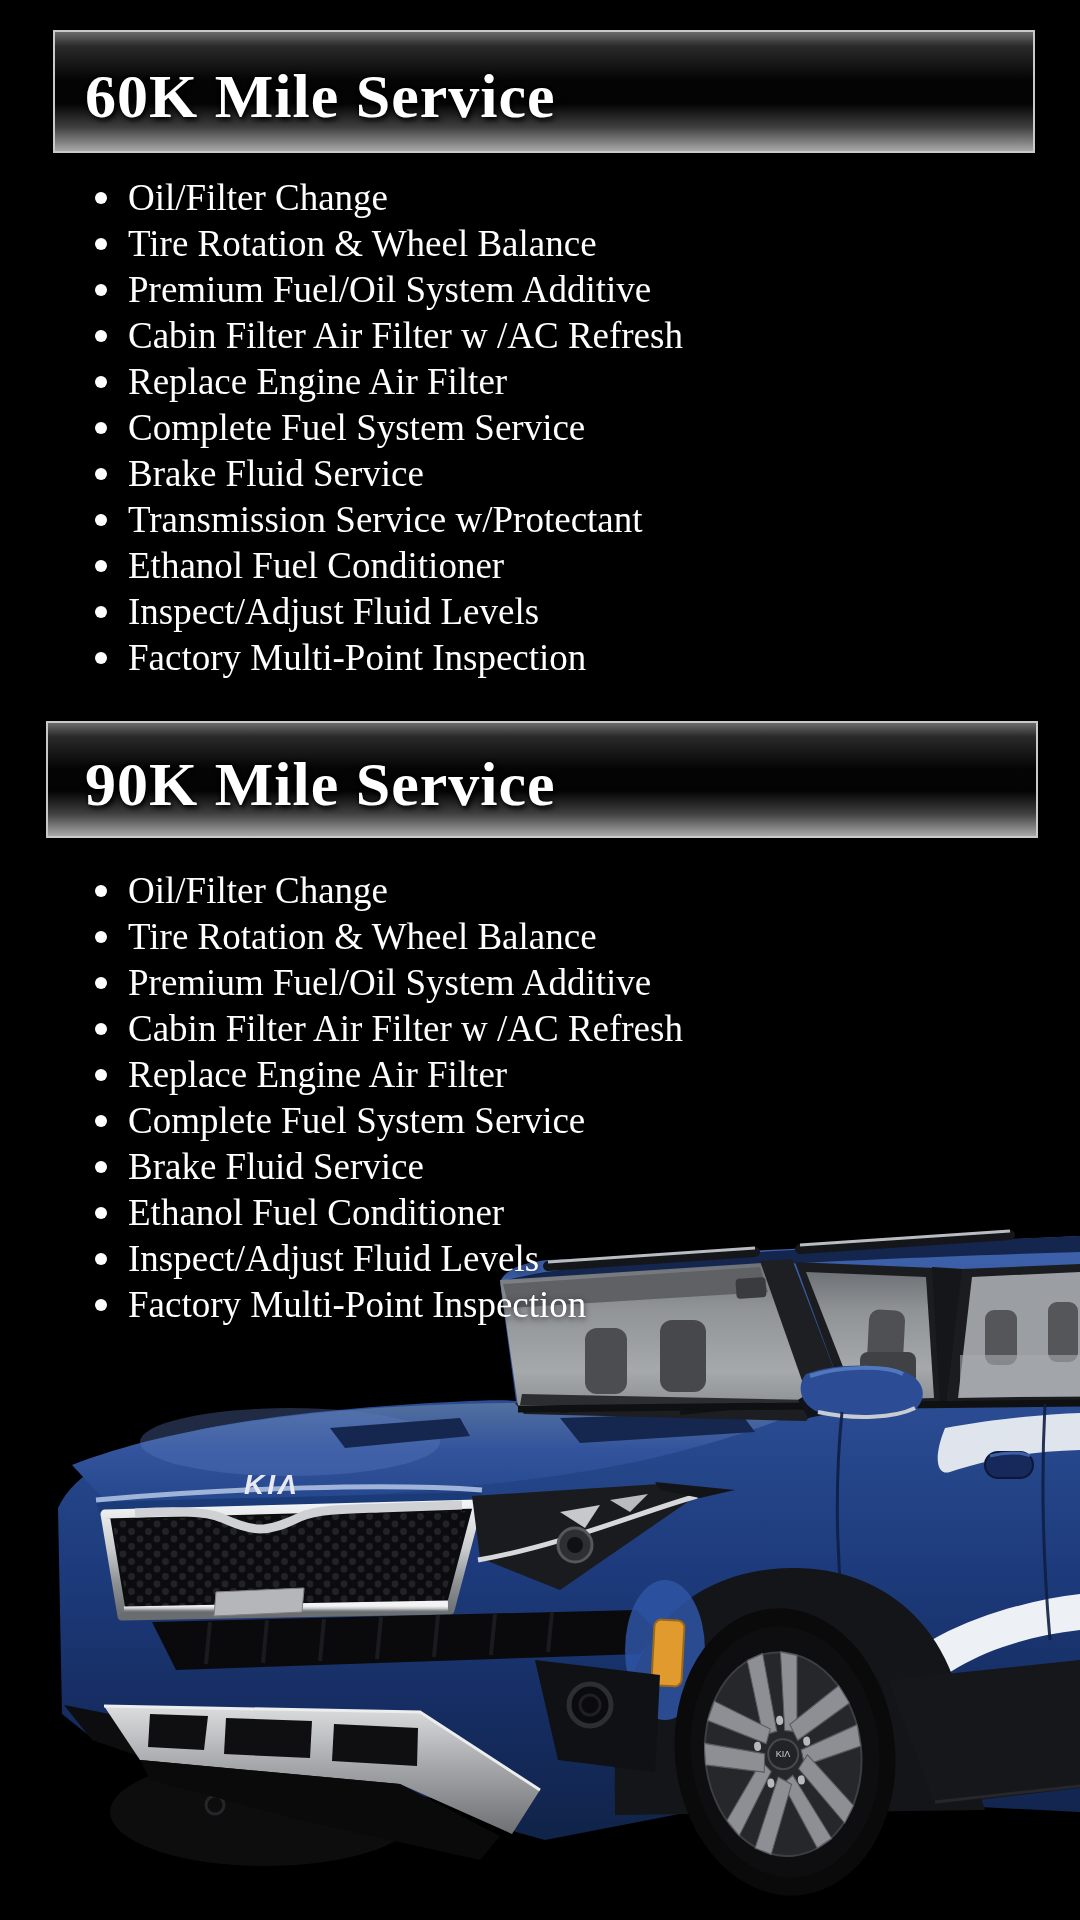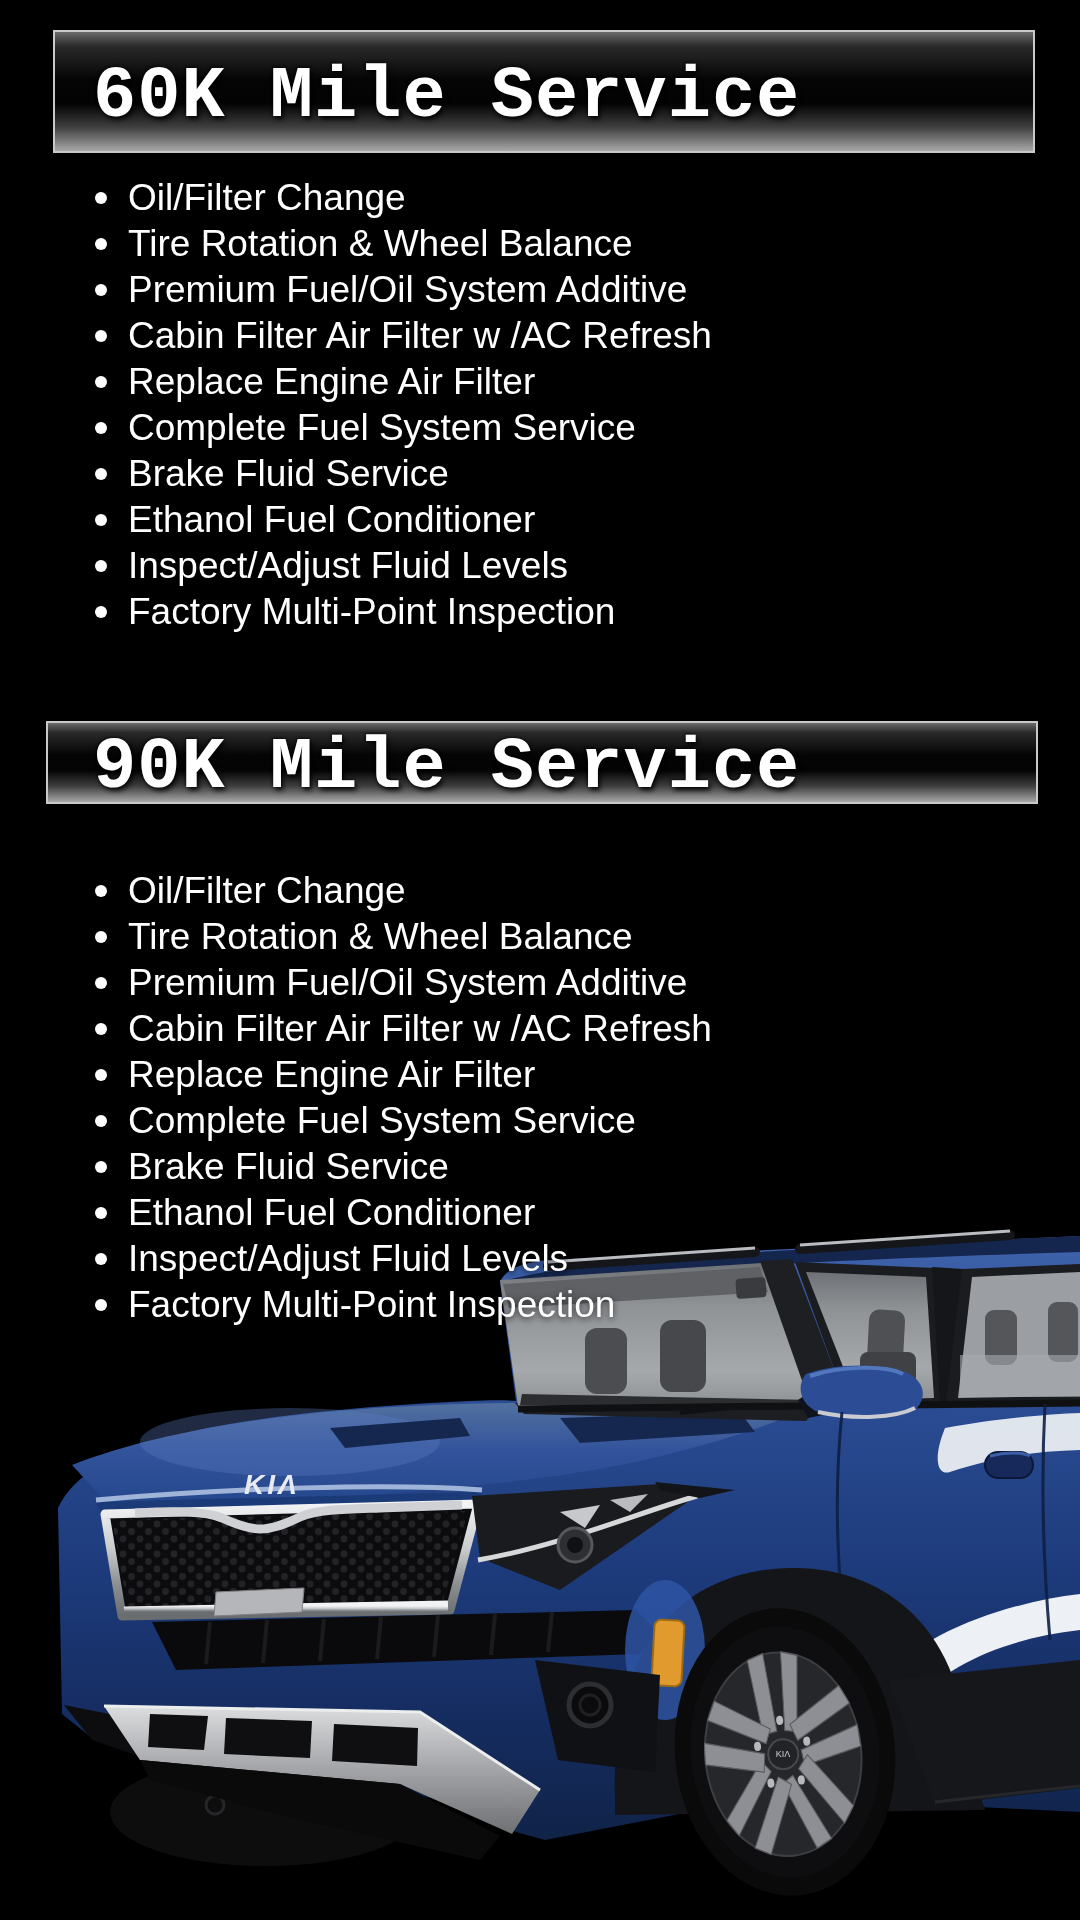--- a/index.html
+++ b/index.html
@@ -8,35 +8,36 @@
 
   
   .svc-header{
     position:absolute;box-sizing:border-box;
     border:2px solid #c9c9c9;
     background:linear-gradient(180deg,#6b6b6b 0%,#2a2a2a 12%,#050505 40%,#030303 60%,#3f3f3f 80%,#a8a8a8 100%);
     display:flex;align-items:center;
     overflow:hidden;
   }
   .svc-header h1{
-    margin:8px;padding-top:10px;
-    font-family:Liberation Mono, monospace;
-    font-weight:900;font-size:72px;letter-spacing:1px;color:#fff;
+    margin:0;padding-top:10px;
+    font-family:Liberation Serif, serif;
+    font-weight:900;font-size:62px;letter-spacing:1px;color:#fff;
     text-shadow:2px 3px 5px rgba(0,0,0,.95), -1px -1px 3px rgba(0,0,0,.6);
     white-space:nowrap;
   }
   #header-60k{left:53px;top:30px;width:982px;height:123px;}
   #header-60k h1{padding-left:30px;}
-  #header-90k{left:46px;top:721px;width:992px;height:83px;}
+  #header-90k{left:46px;top:721px;width:992px;height:117px;}
   #header-90k h1{padding-left:37px;}
 
   
   .svc-list{
     position:absolute;left:95px;margin:0;padding:0;list-style:none;
     z-index:3;
+    font-family:Liberation Serif, serif;
   }
   #list-60k{top:175px;}
   #list-90k{top:868px;}
   .svc-list li{
     position:relative;height:46px;line-height:46px;
     padding-left:33px;color:#fff;font-size:37px;white-space:nowrap;
     text-shadow:0 2px 6px rgba(0,0,0,.7);
   }
   .svc-list li::before{
     content:'';position:absolute;left:0;top:17px;width:12px;height:12px;
@@ -53,20 +54,21 @@
   <h1>60K Mile Service</h1>
 </div>
 <ul class="svc-list" id="list-60k">
   <li>Oil/Filter Change</li>
   <li>Tire Rotation &amp; Wheel Balance</li>
   <li>Premium Fuel/Oil System Additive</li>
   <li>Cabin Filter Air Filter w /AC Refresh</li>
   <li>Replace Engine Air Filter</li>
   <li>Complete Fuel System Service</li>
   <li>Brake Fluid Service</li>
+  <li>Transmission Service w/Protectant</li>
   <li>Ethanol Fuel Conditioner</li>
   <li>Inspect/Adjust Fluid Levels</li>
   <li>Factory Multi-Point Inspection</li>
 </ul>
 
 <div class="svc-header" id="header-90k">
   <h1>90K Mile Service</h1>
 </div>
 <ul class="svc-list" id="list-90k">
   <li>Oil/Filter Change</li>

